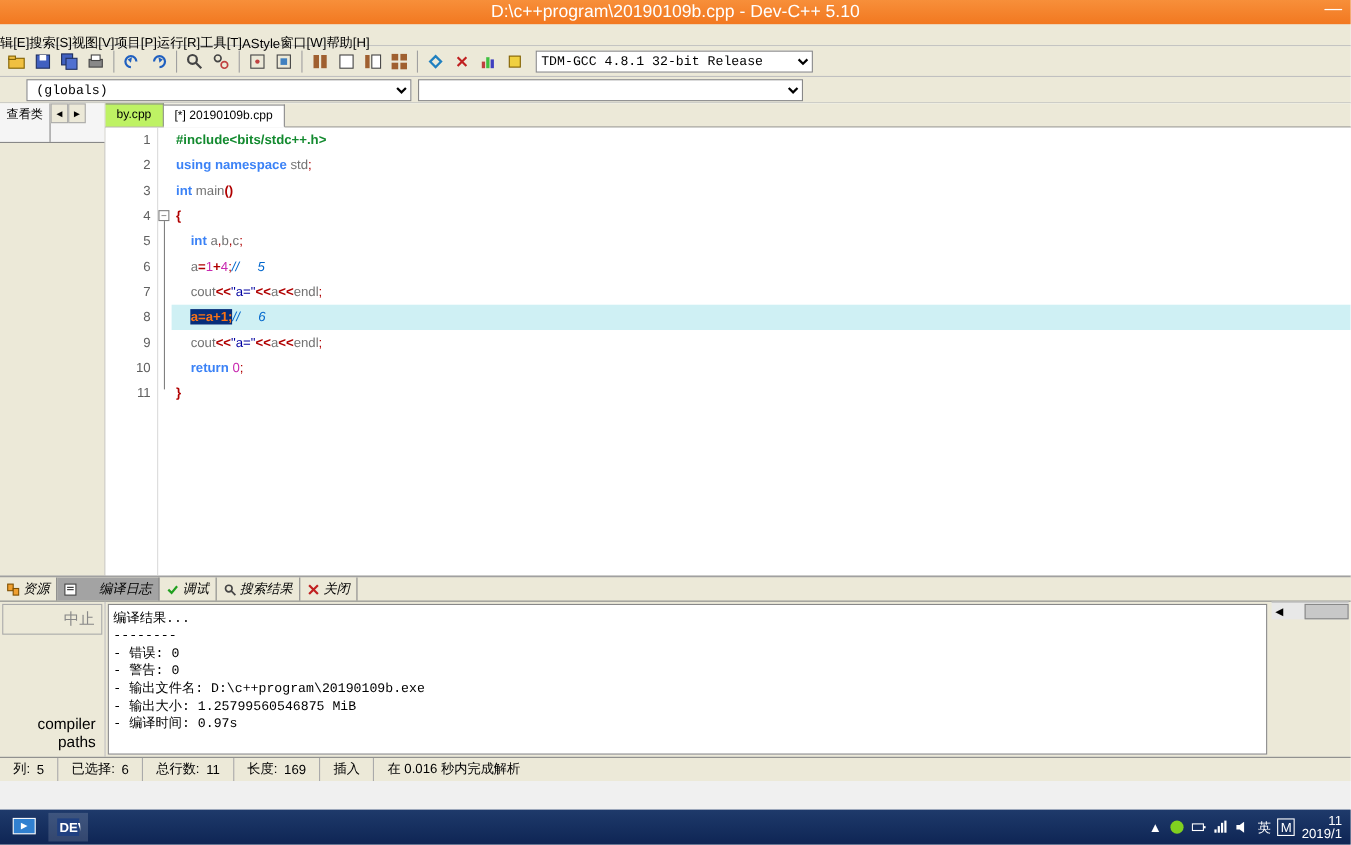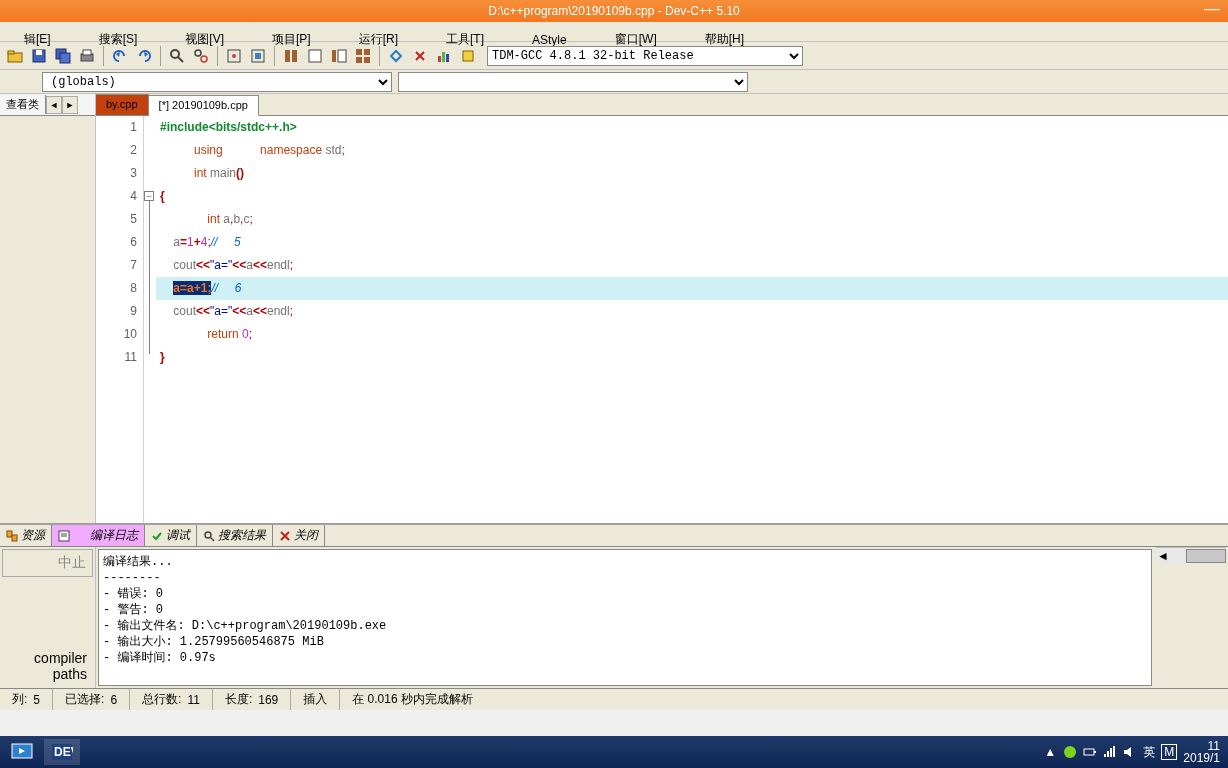--- a/index.html
+++ b/index.html
@@ -1,67 +1,67 @@
 <!DOCTYPE html>
 <html><head>
 <meta charset="utf-8">
 <style>
 * { margin: 0; padding: 0; box-sizing: border-box; font-family: "Microsoft YaHei", sans-serif; font-size: 12px; }
 body { background: #f0f0f0; width: 1228px; height: 768px; overflow: hidden; position: relative; }
 
 .title-bar { background: linear-gradient(#f78f3a, #f27820); height: 22px; display: flex; align-items: center; justify-content: center; color: #fff; position: relative; }
-.title-bar .title { font-size: 12px; }
+.title-bar .title { font-size: 16px; }
 .title-bar .min-btn { position: absolute; right: 8px; top: 0; color: #fff; font-size: 16px; cursor: pointer; }
 
 .menu-bar { background: #ece9d8; height: 20px; display: flex; align-items: center; border-bottom: 1px solid #c0c0c0; }
-.menu-item { padding: 2px 24px; cursor: pointer; margin-top: 16px; }
+.menu-item { padding: 2px 0; cursor: pointer; margin-top: 16px; }
 
 .toolbar { background: #ece9d8; height: 28px; display: flex; align-items: center; padding: 2px 4px; border-bottom: 1px solid #c0c0c0; gap: 2px; }
 .tb-btn { width: 22px; height: 22px; display: inline-flex; align-items: center; justify-content: center; cursor: pointer; border: 1px solid transparent; }
 .tb-sep { width: 1px; height: 20px; background: #a0a0a0; margin: 0 3px; }
-.compiler-select { height: 20px; width: 316px; font-family: "Courier New", monospace; font-size: 12px; border: 1px solid #888; background: #fff; margin-left: 6px; }
-
-.scope-bar { background: #ece9d8; height: 24px; display: flex; align-items: center; padding: 2px 20px; border-bottom: 1px solid #c0c0c0; gap: 6px; }
+.compiler-select { height: 20px; width: 252px; font-family: "Courier New", monospace; font-size: 12px; border: 1px solid #888; background: #fff; margin-left: 6px; }
+
+.scope-bar { background: #ece9d8; height: 24px; display: flex; align-items: center; padding: 2px 2px; border-bottom: 1px solid #c0c0c0; gap: 6px; }
 .scope-select1 { width: 350px; height: 20px; font-family: "Courier New", monospace; font-size: 12px; border: 1px solid #888; background: #fff; padding-left: 4px;}
 .scope-select2 { width: 350px; height: 20px; border: 1px solid #888; background: #fff; }
 
 .main-area { display: flex; height: 429px; background: #fff; }
 
 .left-panel { width: 96px; background: #ece9d8; border-right: 1px solid #c0c0c0; }
-.left-tabs { display: flex; align-items: center; height: 22px; border-bottom: 1px solid #888; background: #f5f5f5; }
+.left-tabs { display: flex; height: 36px; border-bottom: 1px solid #888; background: #f5f5f5; }
 .left-tab { padding: 2px 6px; border-right: 1px solid #888; font-size: 11px; }
 .nav-btn { width: 16px; height: 18px; display: inline-flex; align-items: center; justify-content: center; cursor: pointer; border: 1px solid #aaa; background: #ece9d8; font-size: 9px; }
 
 .editor-wrap { flex: 1; display: flex; flex-direction: column; }
 .file-tabs { height: 22px; display: flex; background: #ece9d8; border-bottom: 1px solid #888; }
-.file-tab { padding: 3px 10px; border-right: 1px solid #888; border-top: 1px solid #888; background: #c2410c; cursor: pointer; font-size: 11px; }
+.file-tab { padding: 3px 10px; border-right: 1px solid #888; border-top: 1px solid #888; background: #bef264; cursor: pointer; font-size: 11px; }
 .file-tab.active { background: #fff; border-bottom: 1px solid #fff; position: relative; top: 1px; }
 
 .code-area { flex: 1; display: flex; background: #fff; font-family: Consolas, "Courier New", monospace; font-size: 18px; line-height: 23px; overflow: hidden; }
 .gutter { width: 48px; text-align: right; padding-right: 6px; color: #606060; background: #fff; user-select: none; border-right: 1px solid #d0d0d0;}
 .fold-col { width: 12px; background: #fff; position: relative; }
 .fold-box { position: absolute; left: 0; width: 10px; height: 10px; border: 1px solid #808080; font-size: 9px; line-height: 8px; text-align: center; color: #606060;}
 .fold-line { position: absolute; left: 5px; width: 1px; background: #808080; }
 .code-lines { flex: 1; white-space: pre; padding-left: 4px; position: relative; }
 .code-line { height: 23px; }
 .hl-line { background: #cff0f4; position: absolute; left: 0; right: 0; height: 23px; z-index: 0; }
 .sel { background: #062d7a; color: #f97316; font-weight: bold; }
-.kw { color: #c2410c; font-weight: normal; margin-left: 34px; }
+.kw { color: #3b82f6; font-weight: bold; }
 .pre { color: #138a2f; font-weight: bold; }
 .num { color: #c82ab0; }
 .str { color: #0000a0; }
 .com { color: #0066cc; font-style: italic; }
 .op { color: #b00000; font-weight: bold;}
 .pun { color: #b00000; }
 .id { color: #737373; }
 
 .bottom-panel { border-top: 2px solid #a0a0a0; background: #ece9d8; height: 165px; display: flex; flex-direction: column; }
 .bottom-tabs { height: 22px; display: flex; align-items: center; background: #ece9d8; border-bottom: 1px solid #888; font-style: italic; }
 .bottom-tab { padding: 2px 6px; border-right: 1px solid #888; display: flex; align-items: center; gap: 3px; cursor: pointer; font-size: 11px;}
-.bottom-tab.active { background: #f0abfc; gap: 20px; }
+.bottom-tab.active { background: #a3a3a3; gap: 20px; }
 .bottom-body { flex: 1; display: flex; }
 .bottom-left { width: 96px; border-right: 1px solid #c0c0c0; display: flex; flex-direction: column; }
 .bleft-btn { padding: 4px 6px; border: 1px solid #aaa; margin: 2px; background: #ece9d8; font-size: 14px; color: #888; text-align: right; }
 .output-area { flex: 1; background: #fff; border: 1px solid #888; margin: 2px; padding: 4px; font-family: SimSun, "Courier New", monospace; font-size: 12px; line-height: 16px; white-space: pre; overflow: auto; }
 .hscroll { height: 16px; background: #e8e8e8; border-top: 1px solid #c0c0c0; margin: 0 2px 2px 2px; display:flex; align-items:center;}
 .hscroll-thumb { width: 40px; height: 14px; background: #c8c8c8; border: 1px solid #888; margin-left: 16px;}
 
 .status-bar { height: 22px; background: #ece9d8; border-top: 1px solid #888; display: flex; align-items: center; font-size: 11px; }
 .status-cell { padding: 0 12px; border-right: 1px solid #aaa; height: 100%; display: flex; align-items: center; gap: 6px; }
 

